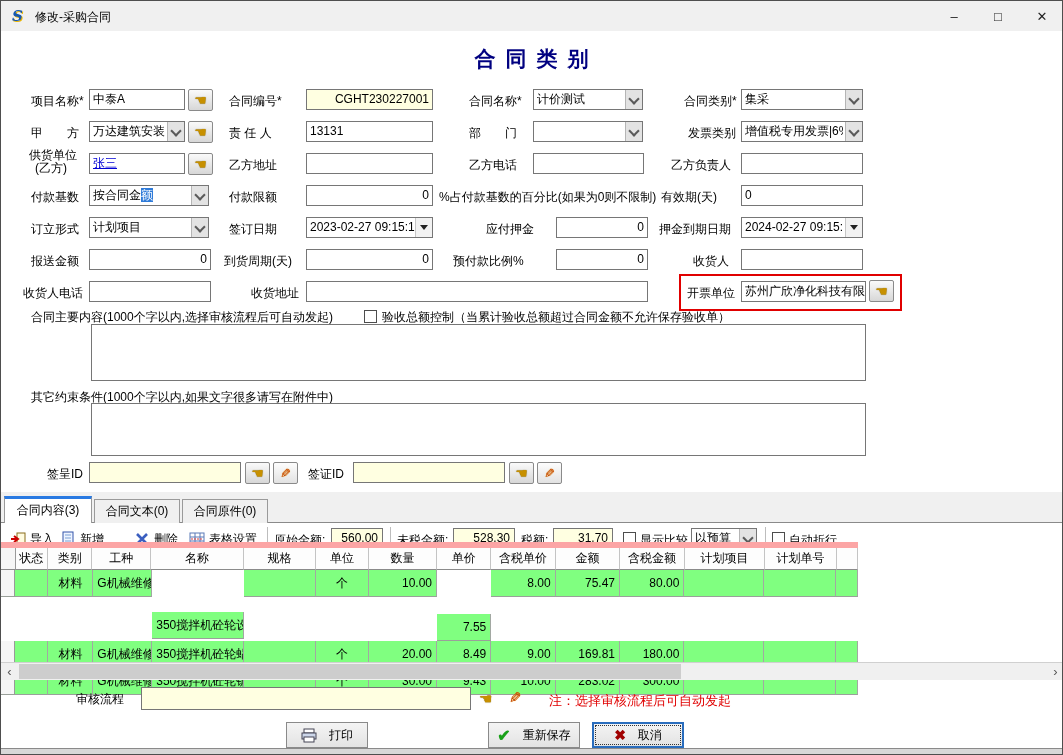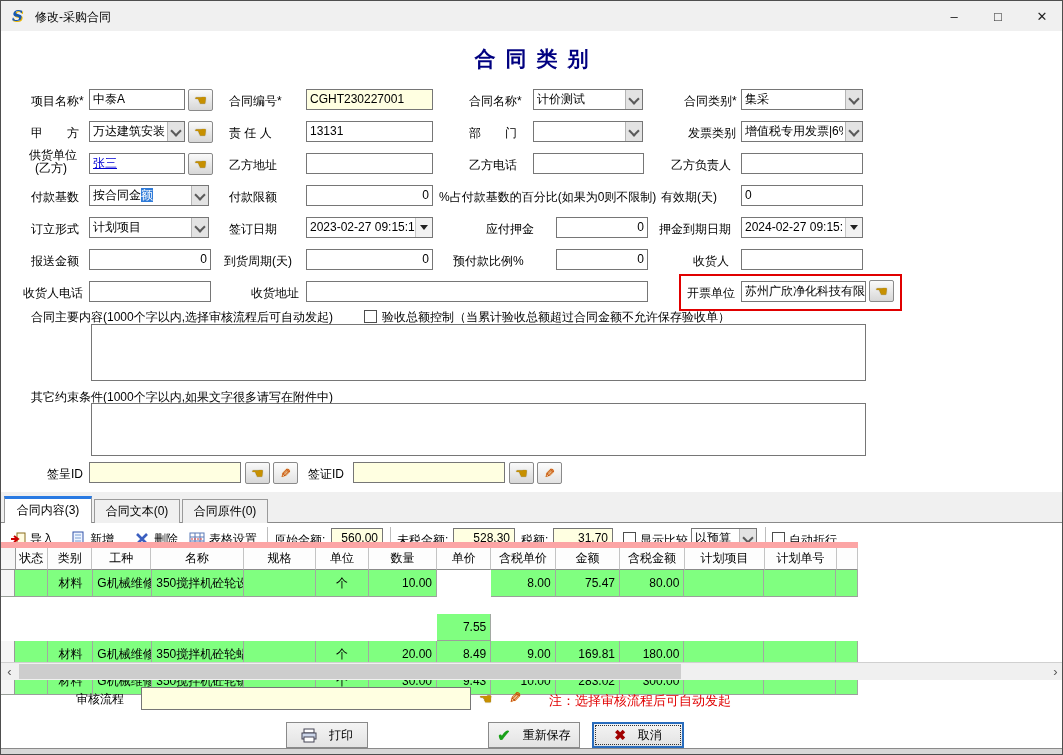--- a/index.html
+++ b/index.html
@@ -69,21 +69,21 @@
     <button class="winbtn" style="left:975px;"><span>□</span></button>
     <button class="winbtn" style="left:1019px;"><span>✕</span></button>
   </div>
 
   <div class="page-title">合同类别</div>
 
   <span class="lbl" style="left:30px;top:90px;">项目名称*</span>
   <div class="inp" style="left:88px;top:88px;width:96px;">中泰A</div>
   <button class="lookbtn" style="left:187px;top:88px;"><span>☚</span></button>
   <span class="lbl" style="left:228px;top:90px;">合同编号*</span>
-  <div class="inp yellow" style="left:305px;top:88px;width:127px;">CGHT230227001</div>
+  <div class="inp yellow" style="left:305px;top:88px;width:127px;text-align:right;">CGHT230227001</div>
   <span class="lbl" style="left:468px;top:90px;">合同名称*</span>
   <div class="inp combo" style="left:532px;top:88px;width:110px;">
     <span class="ctext">计价测试</span>
     <span class="cbtn"><i class="chev"></i></span>
   </div>
   <span class="lbl" style="left:683px;top:90px;">合同类别*</span>
   <div class="inp combo" style="left:740px;top:88px;width:122px;">
     <span class="ctext">集采</span>
     <span class="cbtn"><i class="chev"></i></span>
   </div>
@@ -193,21 +193,21 @@
   </div>
 
   <div class="toolbar">
     <button class="tbtn" style="left:6px;">
       <svg width="16" height="16">
           <rect x="7" y="2" width="8" height="12" fill="#fffbe0" stroke="#8a6d1a"></rect>
           <path d="M1 8 h6 M4 5 l4 3 -4 3" stroke="#cc0000" stroke-width="2" fill="none"></path>
         </svg>
       <span>导入</span>
     </button>
-    <button class="tbtn" style="left:66px;">
+    <button class="tbtn" style="left:56px;">
       <svg width="16" height="16">
           <rect x="3" y="1" width="10" height="14" fill="#eef4ff" stroke="#3355aa"></rect>
           <path d="M5 4h6M5 7h6M5 10h6" stroke="#7aa0d4" stroke-width="1"></path>
         </svg>
       <span>新增</span>
     </button>
     <button class="tbtn" style="left:130px;">
       <svg width="16" height="16">
           <path d="M3 3 L13 13 M13 3 L3 13" stroke="#3b5fc0" stroke-width="2.6"></path>
         </svg>
@@ -257,21 +257,21 @@
       <div class="th" style="width:100px;">计划项目</div>
       <div class="th" style="width:89px;">计划单号</div>
       <div class="th" style="width:26px;"></div>
     </div>
 
     <div class="tr">
       <div class="td ind" style="width:18px;"></div>
       <div class="td ac" style="width:40px;"></div>
       <div class="td ac" style="width:55px;">材料</div>
       <div class="td al" style="width:73px;">G机械维修</div>
-      <div class="td al" style="width:115px;">350搅拌机砼轮设</div>
+      <div class="td al" style="width:115px;margin-top:42px;">350搅拌机砼轮设</div>
       <div class="td al" style="width:90px;"></div>
       <div class="td ac" style="width:65px;">个</div>
       <div class="td ar" style="width:85px;">10.00</div>
       <div class="td ar" style="width:67px;margin-top:44px;">7.55</div>
       <div class="td ar" style="width:80px;">8.00</div>
       <div class="td ar" style="width:80px;">75.47</div>
       <div class="td ar" style="width:80px;">80.00</div>
       <div class="td al" style="width:100px;"></div>
       <div class="td al" style="width:89px;"></div>
       <div class="td" style="width:26px;"></div>

